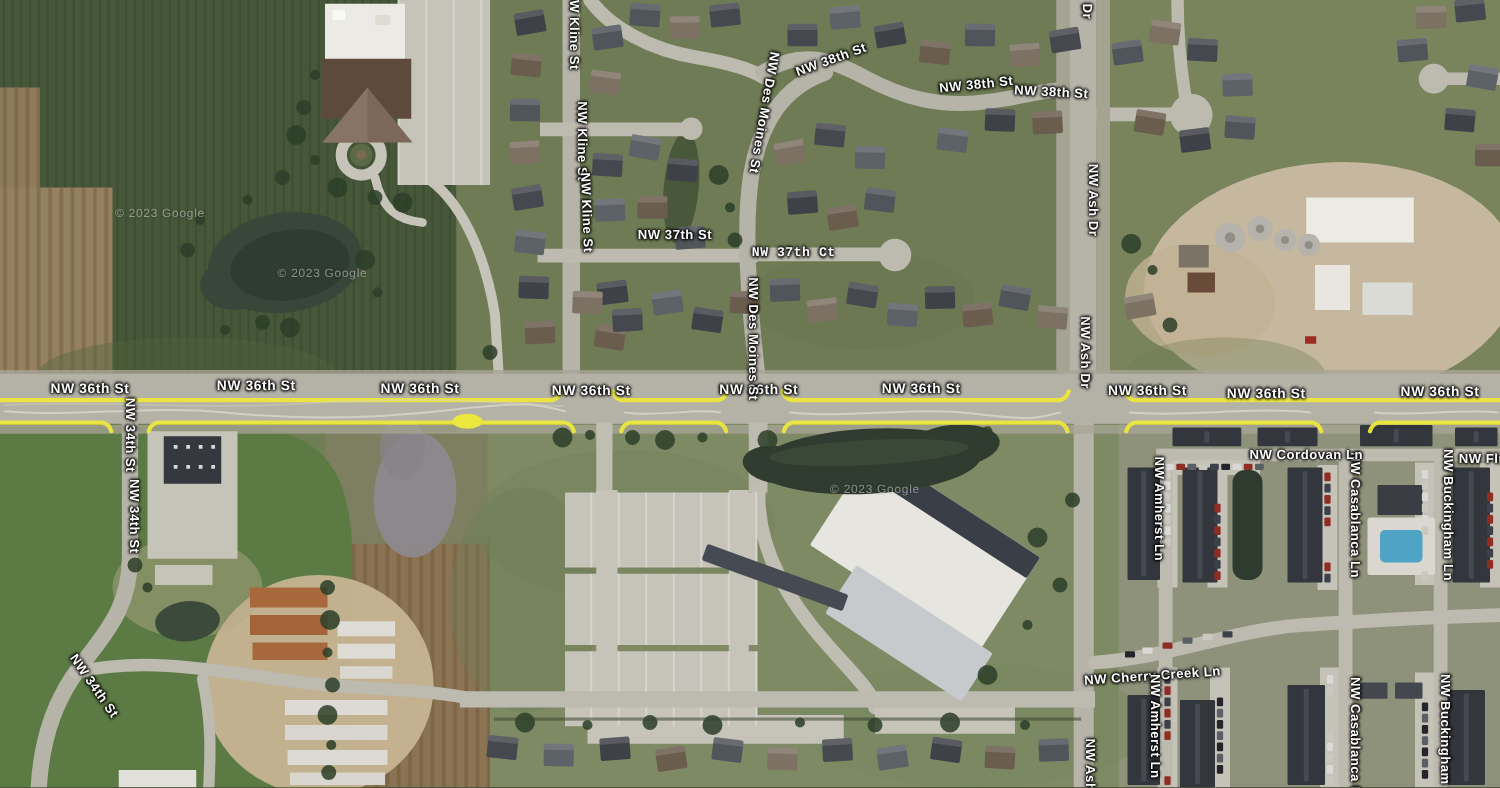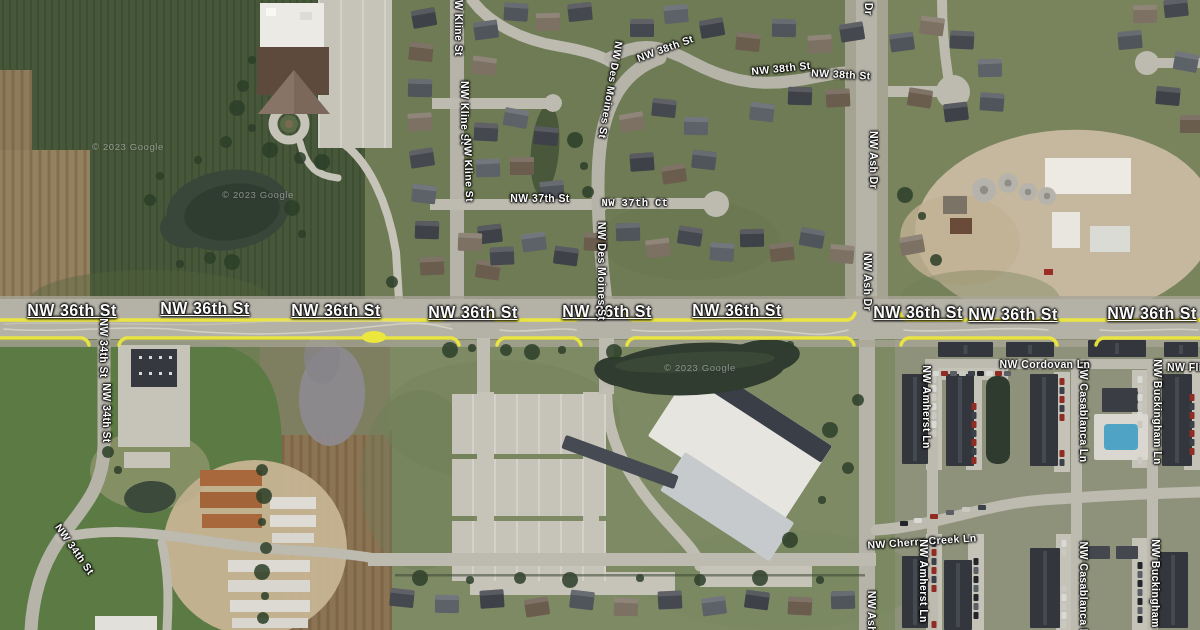--- a/index.html
+++ b/index.html
@@ -4,24 +4,24 @@
 <style>
   html,body{margin:0;padding:0;background:#1e1e1e;}
   #map{position:relative;width:1200px;height:630px;overflow:hidden;
        font-family:"Liberation Sans",sans-serif;background:#6b7752;cursor:grab;}
   #scenery{position:absolute;left:0;top:0;width:1200px;height:630px;}
   #labels{position:absolute;left:0;top:0;width:1200px;height:630px;pointer-events:none;}
   .lbl{position:absolute;color:#fbfbfb;font-size:10.5px;font-weight:700;letter-spacing:.4px;
        white-space:nowrap;transform:translate(-50%,-50%) rotate(var(--r,0deg));
        text-shadow:0 0 3px rgba(0,0,0,.95),0 1px 2px rgba(0,0,0,.9),0 -1px 2px rgba(0,0,0,.75),
                    1px 0 2px rgba(0,0,0,.75),-1px 0 2px rgba(0,0,0,.75);}
-  .lbl.main{font-size:16px;letter-spacing:.5px;text-decoration:underline;}
+  .lbl.main{font-size:11px;letter-spacing:.5px;}
   .wm{position:absolute;transform:translate(-50%,-50%);font-size:9.5px;font-weight:400;
       color:rgba(255,255,255,.45);letter-spacing:.6px;white-space:nowrap;
-      text-shadow:0 0 2px rgba(0,0,0,.4);}
+      text-shadow:0 0 2px rgba(0,0,0,.4);margin-top:25px;}
 </style>
 </head>
 <body>
 
 <div id="map">
   <svg id="scenery" viewBox="0 0 1200 630">
       <defs>
         <pattern id="rows" width="7" height="7" patternUnits="userSpaceOnUse">
           <line x1="3" y1="0" x2="3" y2="7" stroke="rgba(18,28,10,0.17)" stroke-width="2"></line>
         </pattern>
@@ -515,21 +515,21 @@
       <span class="lbl main" style="left: 1013px; top: 315px; --r: 0deg;">NW 36th St</span>
       <span class="lbl main" style="left: 1152px; top: 314px; --r: 0deg;">NW 36th St</span>
       <span class="lbl" style="left: 104px; top: 348px; --r: 90deg;">NW 34th St</span>
       <span class="lbl" style="left: 107px; top: 413px; --r: 90deg;">NW 34th St</span>
       <span class="lbl" style="left: 75px; top: 549px; --r: 55deg;">NW 34th St</span>
       <span class="lbl" style="left: 459px; top: 24px; --r: 90deg;">NW Kline St</span>
       <span class="lbl" style="left: 465px; top: 113px; --r: 90deg;">NW Kline St</span>
       <span class="lbl" style="left: 469px; top: 170px; --r: 88deg;">NW Kline St</span>
       <span class="lbl" style="left: 611px; top: 90px; --r: 100deg;">NW Des Moines St</span>
       <span class="lbl" style="left: 602px; top: 271px; --r: 90deg;">NW Des Moines St</span>
-      <span class="lbl" style="left: 540px; top: 198px; --r: 0deg;">NW 37th St</span>
+      <span class="lbl" style="left: 540px; top: 188px; --r: 0deg;">NW 37th St</span>
       <span class="lbl" style="left: 635px; top: 203px; font-family: Liberation Mono, monospace; --r: 0deg;">NW 37th Ct</span>
       <span class="lbl" style="left: 665px; top: 48px; --r: -20deg;">NW 38th St</span>
       <span class="lbl" style="left: 781px; top: 68px; --r: -6deg;">NW 38th St</span>
       <span class="lbl" style="left: 841px; top: 74px; --r: 3deg;">NW 38th St</span>
       <span class="lbl" style="left: 869px; top: 9px; --r: 90deg;">Dr</span>
       <span class="lbl" style="left: 874px; top: 160px; --r: 90deg;">NW Ash Dr</span>
       <span class="lbl" style="left: 868px; top: 282px; --r: 90deg;">NW Ash Dr</span>
       <span class="lbl" style="left: 872px; top: 612px; --r: 90deg;">NW Ash</span>
       <span class="lbl" style="left: 922px; top: 541px; --r: -4deg;">NW Cherry Creek Ln</span>
       <span class="lbl" style="left: 927px; top: 407px; --r: 90deg;">NW Amherst Ln</span>

